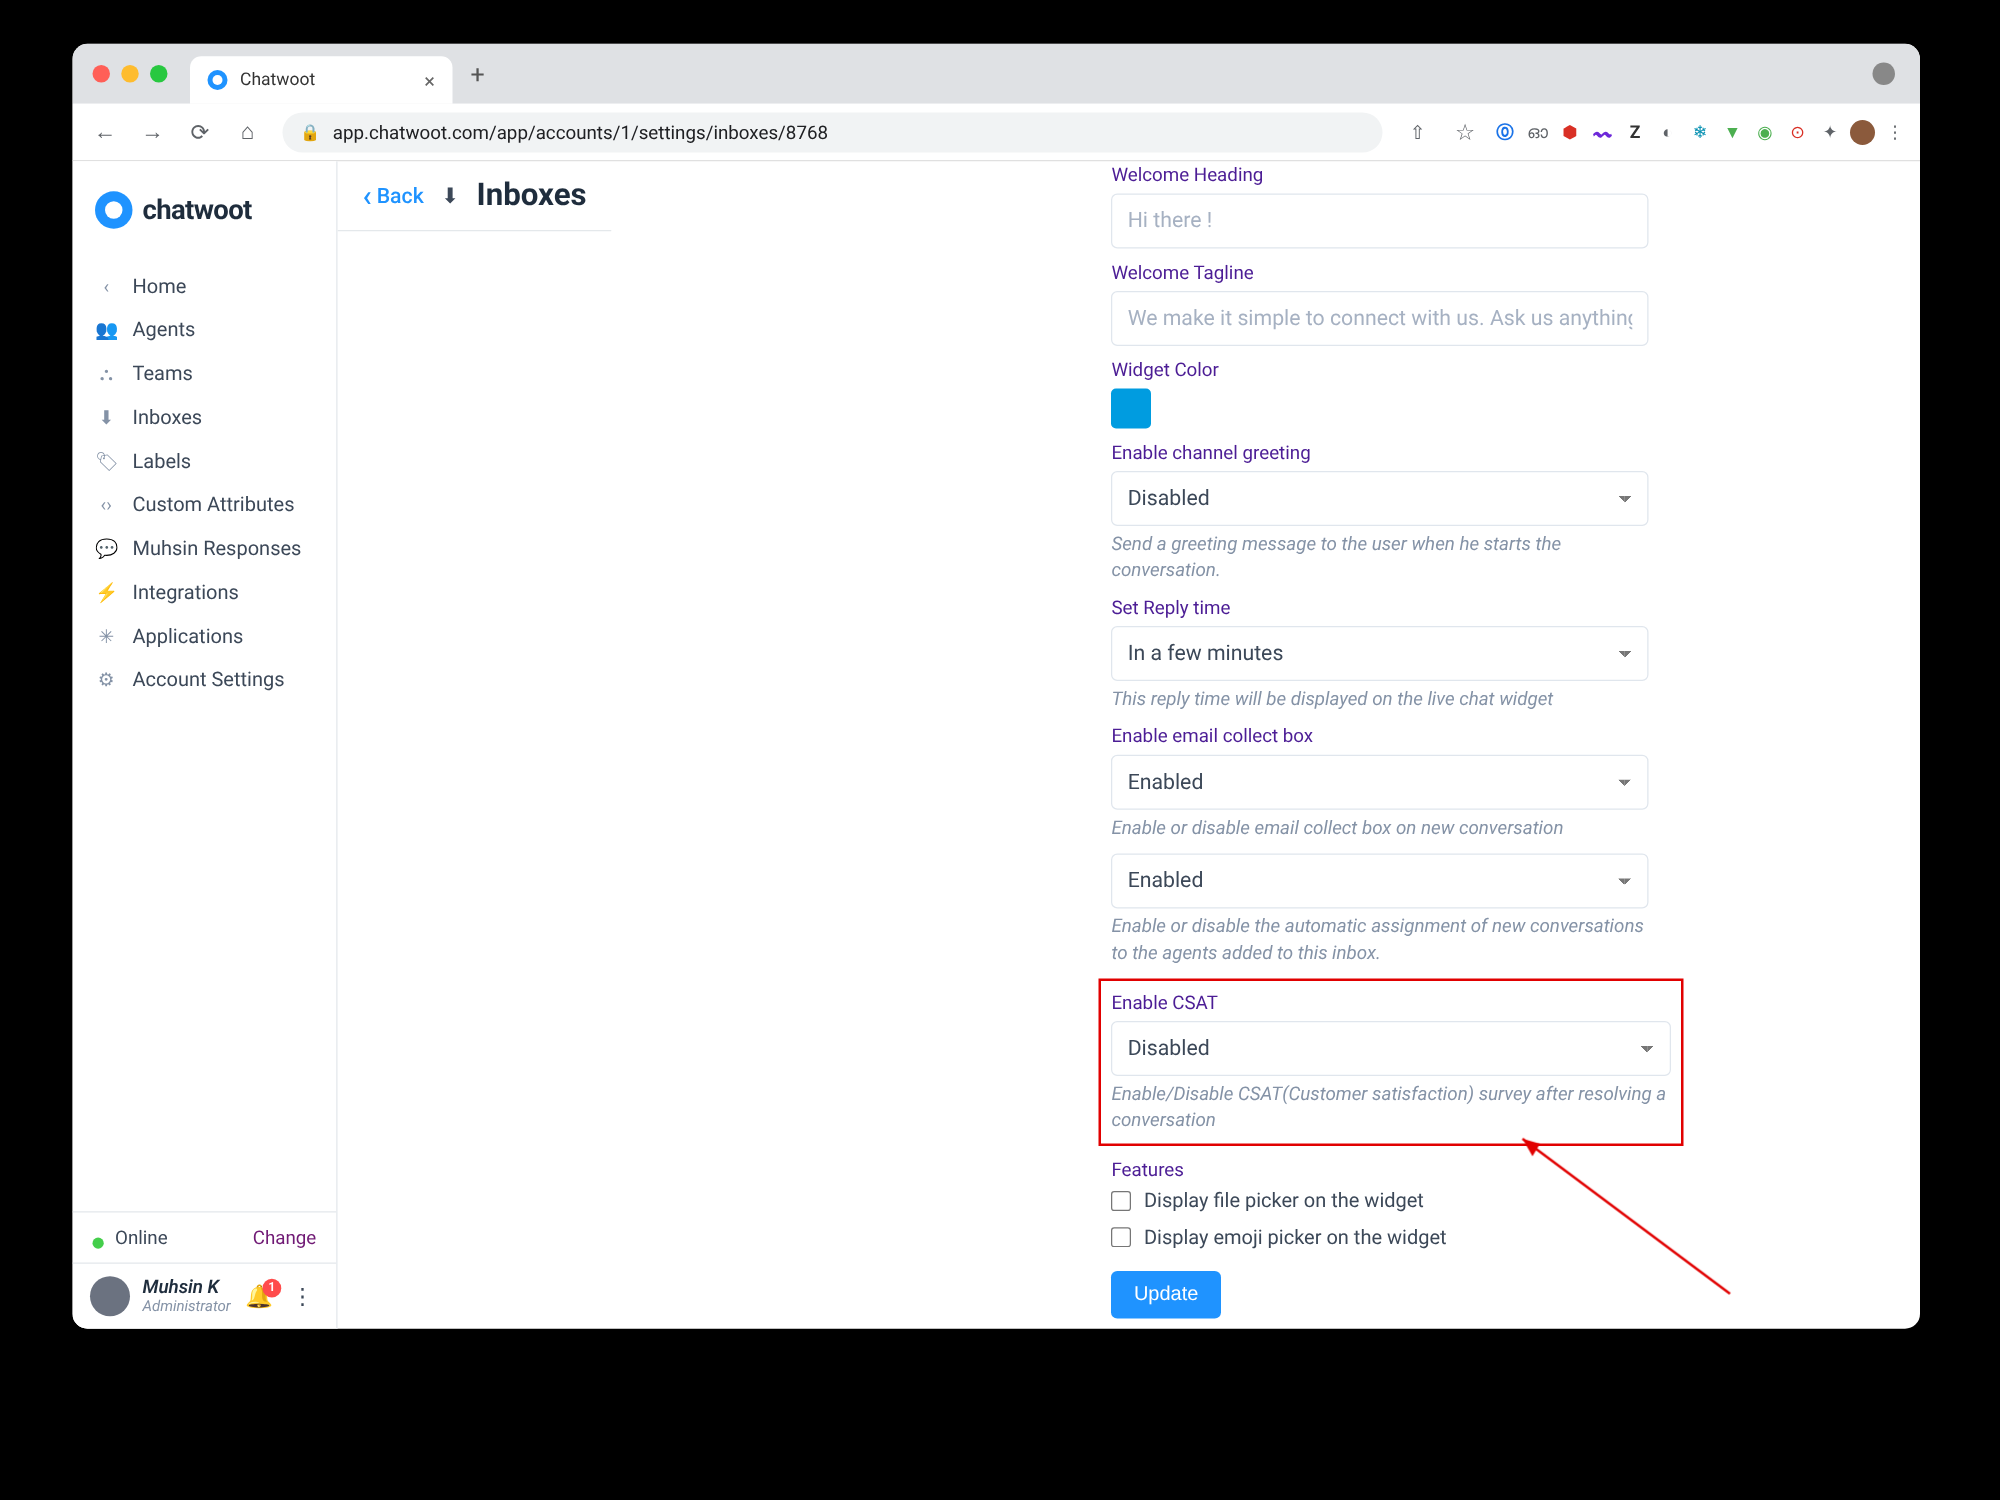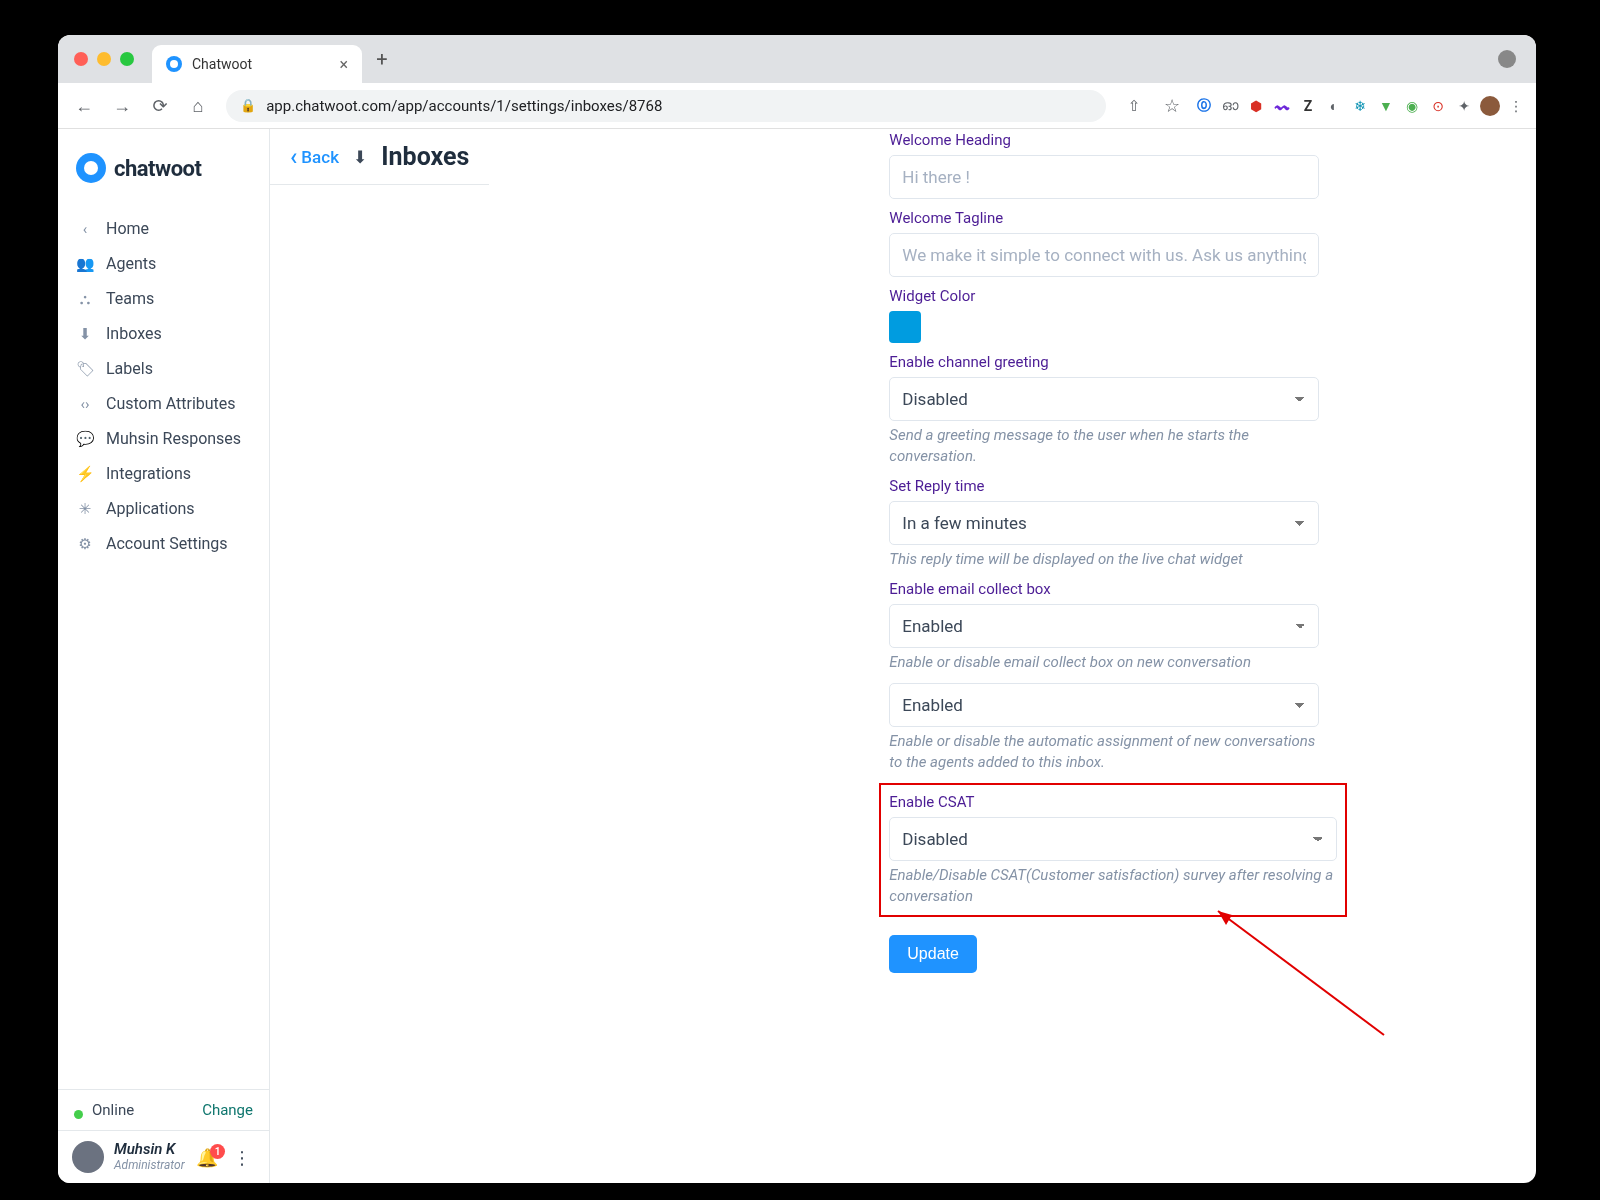--- a/index.html
+++ b/index.html
@@ -1,17 +1,17 @@
 <!DOCTYPE html>
 <html><head>
 <meta charset="utf-8">
 <style>
 * { box-sizing: border-box; margin: 0; padding: 0; }
 body { font-family: -apple-system, BlinkMacSystemFont, "Segoe UI", Roboto, Helvetica, Arial, sans-serif; background: #000; width: 1600px; height: 1200px; overflow: hidden; }
-.window { position: absolute; left: 58px; top: 35px; width: 1478px; height: 1148px; background: #fff; border-radius: 12px; overflow: hidden; box-shadow: 0 10px 40px rgba(0,0,0,.5); }
+.window { position: absolute; left: 58px; top: 35px; width: 1478px; height: 1028px; background: #fff; border-radius: 12px; overflow: hidden; box-shadow: 0 10px 40px rgba(0,0,0,.5); }
 .titlebar { height: 48px; background: #dfe1e4; display: flex; align-items: center; padding: 0 16px; border-top-left-radius: 12px; border-top-right-radius: 12px; }
 .traffic { display: flex; gap: 9px; margin-right: 18px; }
 .dot { width: 14px; height: 14px; border-radius: 50%; }
 .dot.red { background: #ff5f57; } .dot.yellow { background: #febc2e; } .dot.green { background: #28c840; }
 .tab { display: flex; align-items: center; background: #fff; height: 38px; border-radius: 9px 9px 0 0; padding: 0 14px; min-width: 210px; margin-top: 10px; gap: 10px; }
 .tab .favicon { width: 16px; height: 16px; background: #1f93ff; border-radius: 50%; position: relative; }
 .tab .favicon::after { content:''; position:absolute; width:8px; height:8px; background:#fff; border-radius:50%; left:4px; top:4px; }
 .tab .title { font-size: 14px; color: #333; flex: 1; }
 .tab .close { font-size: 16px; color: #666; cursor: pointer; }
 .newtab { width: 28px; height: 28px; display:flex; align-items:center; justify-content:center; font-size:20px; color:#555; cursor:pointer; margin-left:6px; }
@@ -29,21 +29,21 @@
 .logo { display:flex; align-items:center; gap:8px; padding: 24px 18px 28px; }
 .logo-mark { width: 30px; height: 30px; background:#1f93ff; border-radius:50%; position:relative; }
 .logo-mark::after { content:''; position:absolute; width:14px; height:14px; background:#fff; border-radius:50%; left:8px; top:8px; }
 .logo-text { font-size: 22px; font-weight: 700; color: #1f2d3d; letter-spacing: -.5px; }
 .nav { list-style:none; padding: 0 4px; }
 .nav li { display:flex; align-items:center; gap:12px; padding: 8px 14px; color:#3c4858; font-size:16px; cursor:pointer; }
 .nav li .nicon { width:18px; text-align:center; color:#8492a6; font-size:15px; }
 .sb-footer { margin-top:auto; border-top:1px solid #e4e8eb; }
 .status-row { display:flex; align-items:flex-end; padding:11px 16px; font-size:15px; color:#3c4858; }
 .status-dot { width:9px; height:9px; background:#44ce4b; border-radius:50%; margin-right:9px; }
-.status-row .change { margin-left:auto; color:#0f766e; font-size:15px; cursor:pointer; }
+.status-row .change { margin-left:auto; color:#701a75; font-size:15px; cursor:pointer; }
 .user-row { display:flex; align-items:center; padding:10px 14px; gap:10px; border-top:1px solid #e4e8eb; }
 .avatar { width:32px; height:32px; border-radius:50%; background:#6b7280; }
 .user-info { flex:1; line-height:1.15;font-style:italic; }
 .user-name { font-size:15px; font-weight:600; color:#1f2d3d; }
 .user-role { font-size:12px; color:#8492a6; }
 .bell { position:relative; font-size:18px; color:#3c4858; cursor:pointer; }
 .bell .badge { position:absolute; top:-3px; right:-6px; width:15px; height:15px; background:#ff4c4c; color:#fff; font-size:10px; border-radius:50%; display:flex; align-items:center; justify-content:center; font-weight:600; }
 .kebab { font-size:18px; color:#3c4858; cursor:pointer; padding:0 4px; }
 
 .main { flex:1; display:flex; flex-direction:row; overflow:hidden; }
@@ -232,20 +232,31 @@
           </div>
 
           <div class="highlight">
             <div class="field" style="margin-bottom:0;">
               <label class="lbl">Enable CSAT</label>
               <select class="select"><option>Disabled</option></select>
               <div class="hint">Enable/Disable CSAT(Customer satisfaction) survey after resolving a conversation</div>
             </div>
           </div>
 
+          <div class="field">
+            <label class="lbl">Features</label>
+            <div class="chk-row">
+              <input type="checkbox" style="">
+              <span>Display file picker on the widget</span>
+            </div>
+            <div class="chk-row">
+              <input type="checkbox" style="">
+              <span>Display emoji picker on the widget</span>
+            </div>
+          </div>
 
           <button class="btn-update">Update</button>
 
         </div>
       </div>
     </div>
   </div>
 
   <svg class="arrow-svg" width="1478" height="1080" style="left:0;top:0;">
     <line x1="1160" y1="876" x2="1326" y2="1000" stroke="#e10000" stroke-width="2"></line>

